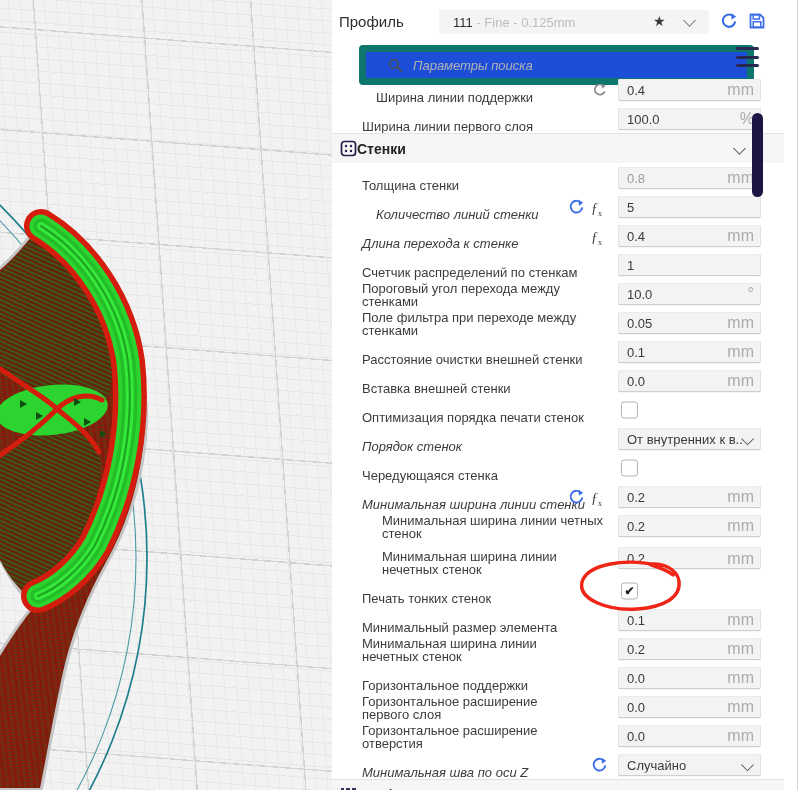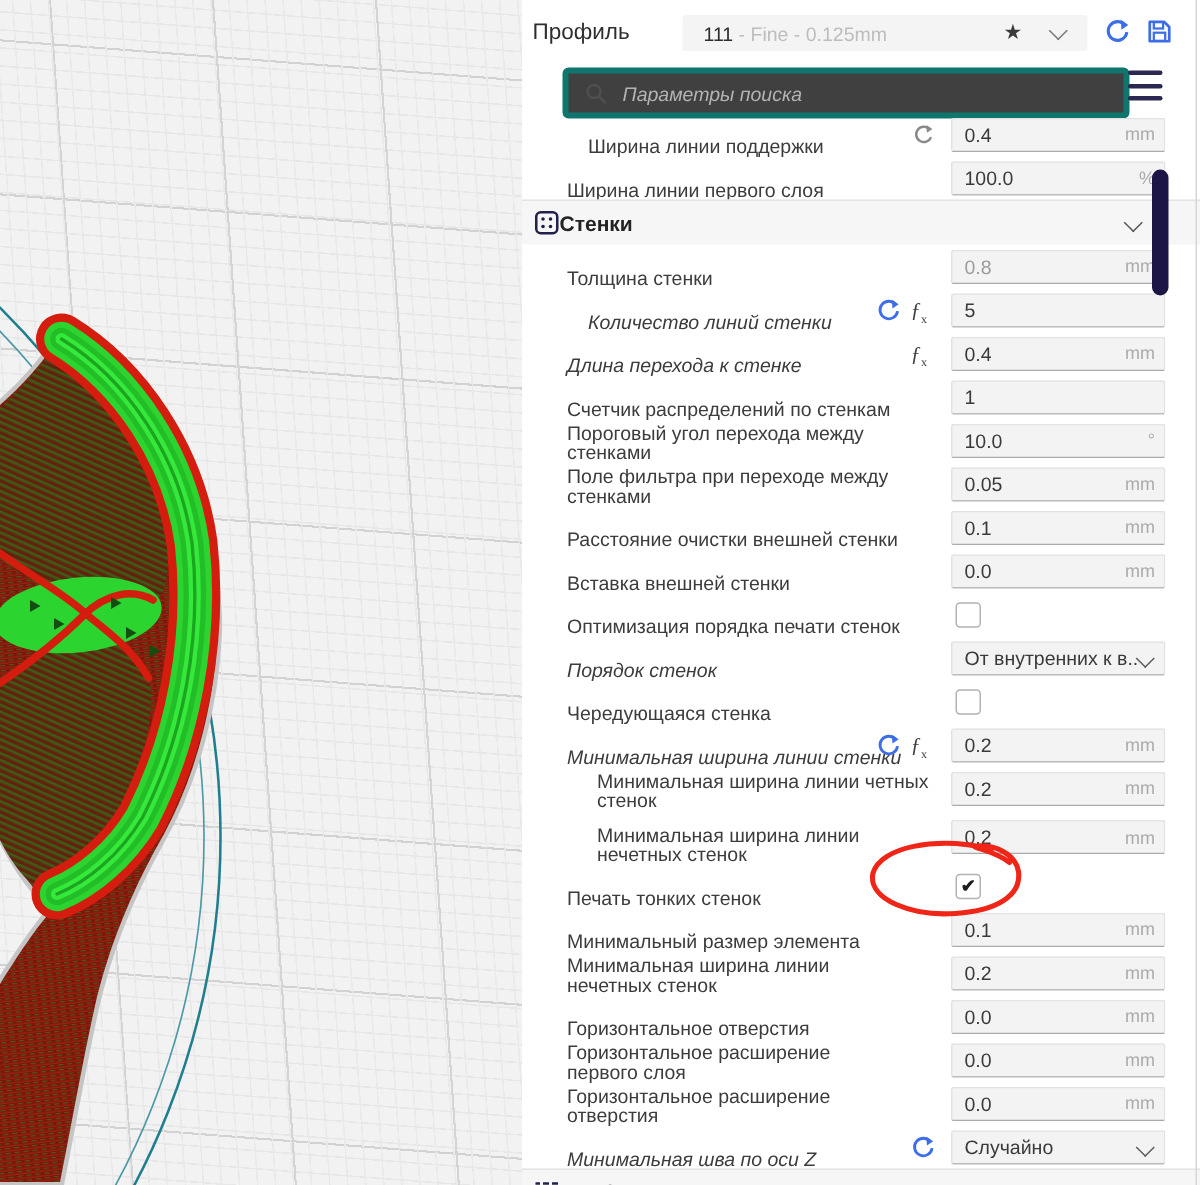--- a/index.html
+++ b/index.html
@@ -11,52 +11,52 @@
   .gridH{background:
       repeating-linear-gradient(180deg,transparent 0 11px,#e7e7e7 11px 12px),
       repeating-linear-gradient(180deg,transparent 0 101px,#d2d2d2 101px 102.4px);
       transform:rotate(4.4deg);}
   .gridV{background:
       repeating-linear-gradient(90deg,transparent 0 11px,#e9e9e9 11px 12px),
       repeating-linear-gradient(90deg,transparent 0 107px,#d4d4d4 107px 108.4px);
       transform:rotate(-4deg);}
   .modelsvg{position:absolute;left:0;top:0;}
   
-  .panel{position:absolute;left:348px;top:0;width:452px;height:790px;background:#fff;}
+  .panel{position:absolute;left:332px;top:0;width:452px;height:790px;background:#fff;}
   .edge-line{position:absolute;left:797px;top:0;width:1px;height:790px;background:#d6d6d6;}
   .profile-label{position:absolute;left:7px;top:13px;font-size:15px;color:#2f2f2f;}
   .profile-dd{position:absolute;left:107px;top:10px;width:270px;height:24px;background:#f4f4f4;
       border-radius:2px;display:flex;align-items:center;font-size:13px;}
   .profile-dd .pv{margin-left:14px;font-weight:normal;color:#2e2e2e;}
   .profile-dd .pr{color:#bdbdbd;white-space:pre;}
   .profile-dd .star{position:absolute;left:214px;top:3px;color:#3b3b3b;font-size:14px;}
   .chev{display:inline-block;width:8px;height:8px;border-right:1.6px solid #777;
       border-bottom:1.6px solid #777;transform:rotate(45deg);}
   .profile-dd .chev{position:absolute;left:246px;top:6px;}
   .iconbtn{position:absolute;width:18px;height:18px;}
-  .searchbox{position:absolute;left:27px;top:45px;width:370px;height:26px;border:4px solid #0f766e;
-      border-radius:4px;background:#404040;display:flex;align-items:center;}
+  .searchbox{position:absolute;left:27px;top:45px;width:370px;height:26px;border:7px solid #0f766e;
+      border-radius:4px;background:#1d4ed8;display:flex;align-items:center;padding-left:11px;}
   .searchbox .ph{font-size:13px;font-style:italic;color:#b3b3b3;margin-left:10px;}
   .hamburger{position:absolute;left:404px;top:47px;width:23px;height:20px;display:flex;
       flex-direction:column;justify-content:space-between;cursor:pointer;}
   .hamburger div{height:3px;background:#2a2750;border-radius:2px;}
   .scrollpill{position:absolute;left:420px;top:113px;width:11px;height:84px;background:#1c1645;border-radius:6px;}
   
   .rows{position:absolute;left:0;top:75px;width:452px;}
   .row{position:relative;height:29px;display:flex;align-items:flex-end;}
   .row .lbl{margin-left:30px;font-size:13px;color:#3c3c3c;max-width:225px;line-height:13px;}
   .row.ind1 .lbl{margin-left:44px;}
   .row.ind2 .lbl{margin-left:50px;}
   .row.it .lbl{font-style:italic;}
   .row.twoline{height:36px;}
   .field{position:absolute;left:286px;top:50%;transform:translateY(-50%);width:143px;height:23px;
       background:#f3f3f3;border:1px solid #e2e2e2;border-bottom:1px solid #ababab;border-radius:2px;
       display:flex;align-items:center;font-size:13px;color:#3a3a3a;box-sizing:border-box;}
   .field .val{margin-left:8px;flex:1;white-space:nowrap;overflow:hidden;}
-  .field .unit{margin-right:6px;font-size:12px;color:#ababab;}
+  .field .unit{margin-right:6px;font-size:16px;color:#ababab;}
   .field.muted .val{color:#9c9c9c;}
   .field .chev{margin-right:8px;border-color:#5c5c5c;}
   .cbox{position:absolute;left:289px;top:50%;transform:translateY(-50%);width:17px;height:17px;
       background:#fff;border:1px solid #b2b2b2;border-radius:3px;display:flex;align-items:center;
       justify-content:center;font-size:12px;color:#1d1d1d;font-weight:bold;box-sizing:border-box;}
   .ric{position:absolute;top:50%;transform:translateY(-50%);width:17px;height:17px;}
   .ric.slot1{left:236px;} .ric.slot2{left:259px;}
   .fxic{font-size:14px;font-style:italic;color:#404040;font-family:"Liberation Serif",serif;line-height:17px;}
   .fxic sub{font-size:8px;font-style:normal;}
   .sect{position:relative;height:29px;background:#f6f6f6;border-top:1px solid #e3e3e3;
@@ -307,21 +307,21 @@
         </div>
       </div>
       <div class="row">
         <span class="lbl">Минимальная ширина линии нечетных стенок</span>
         <div class="field">
           <span class="val">0.2</span>
           <span class="unit">mm</span>
         </div>
       </div>
       <div class="row">
-        <span class="lbl">Горизонтальное отверстия</span>
+        <span class="lbl">Горизонтальное поддержки</span>
         <div class="field">
           <span class="val">0.0</span>
           <span class="unit">mm</span>
         </div>
       </div>
       <div class="row">
         <span class="lbl">Горизонтальное расширение первого слоя</span>
         <div class="field">
           <span class="val">0.0</span>
           <span class="unit">mm</span>

